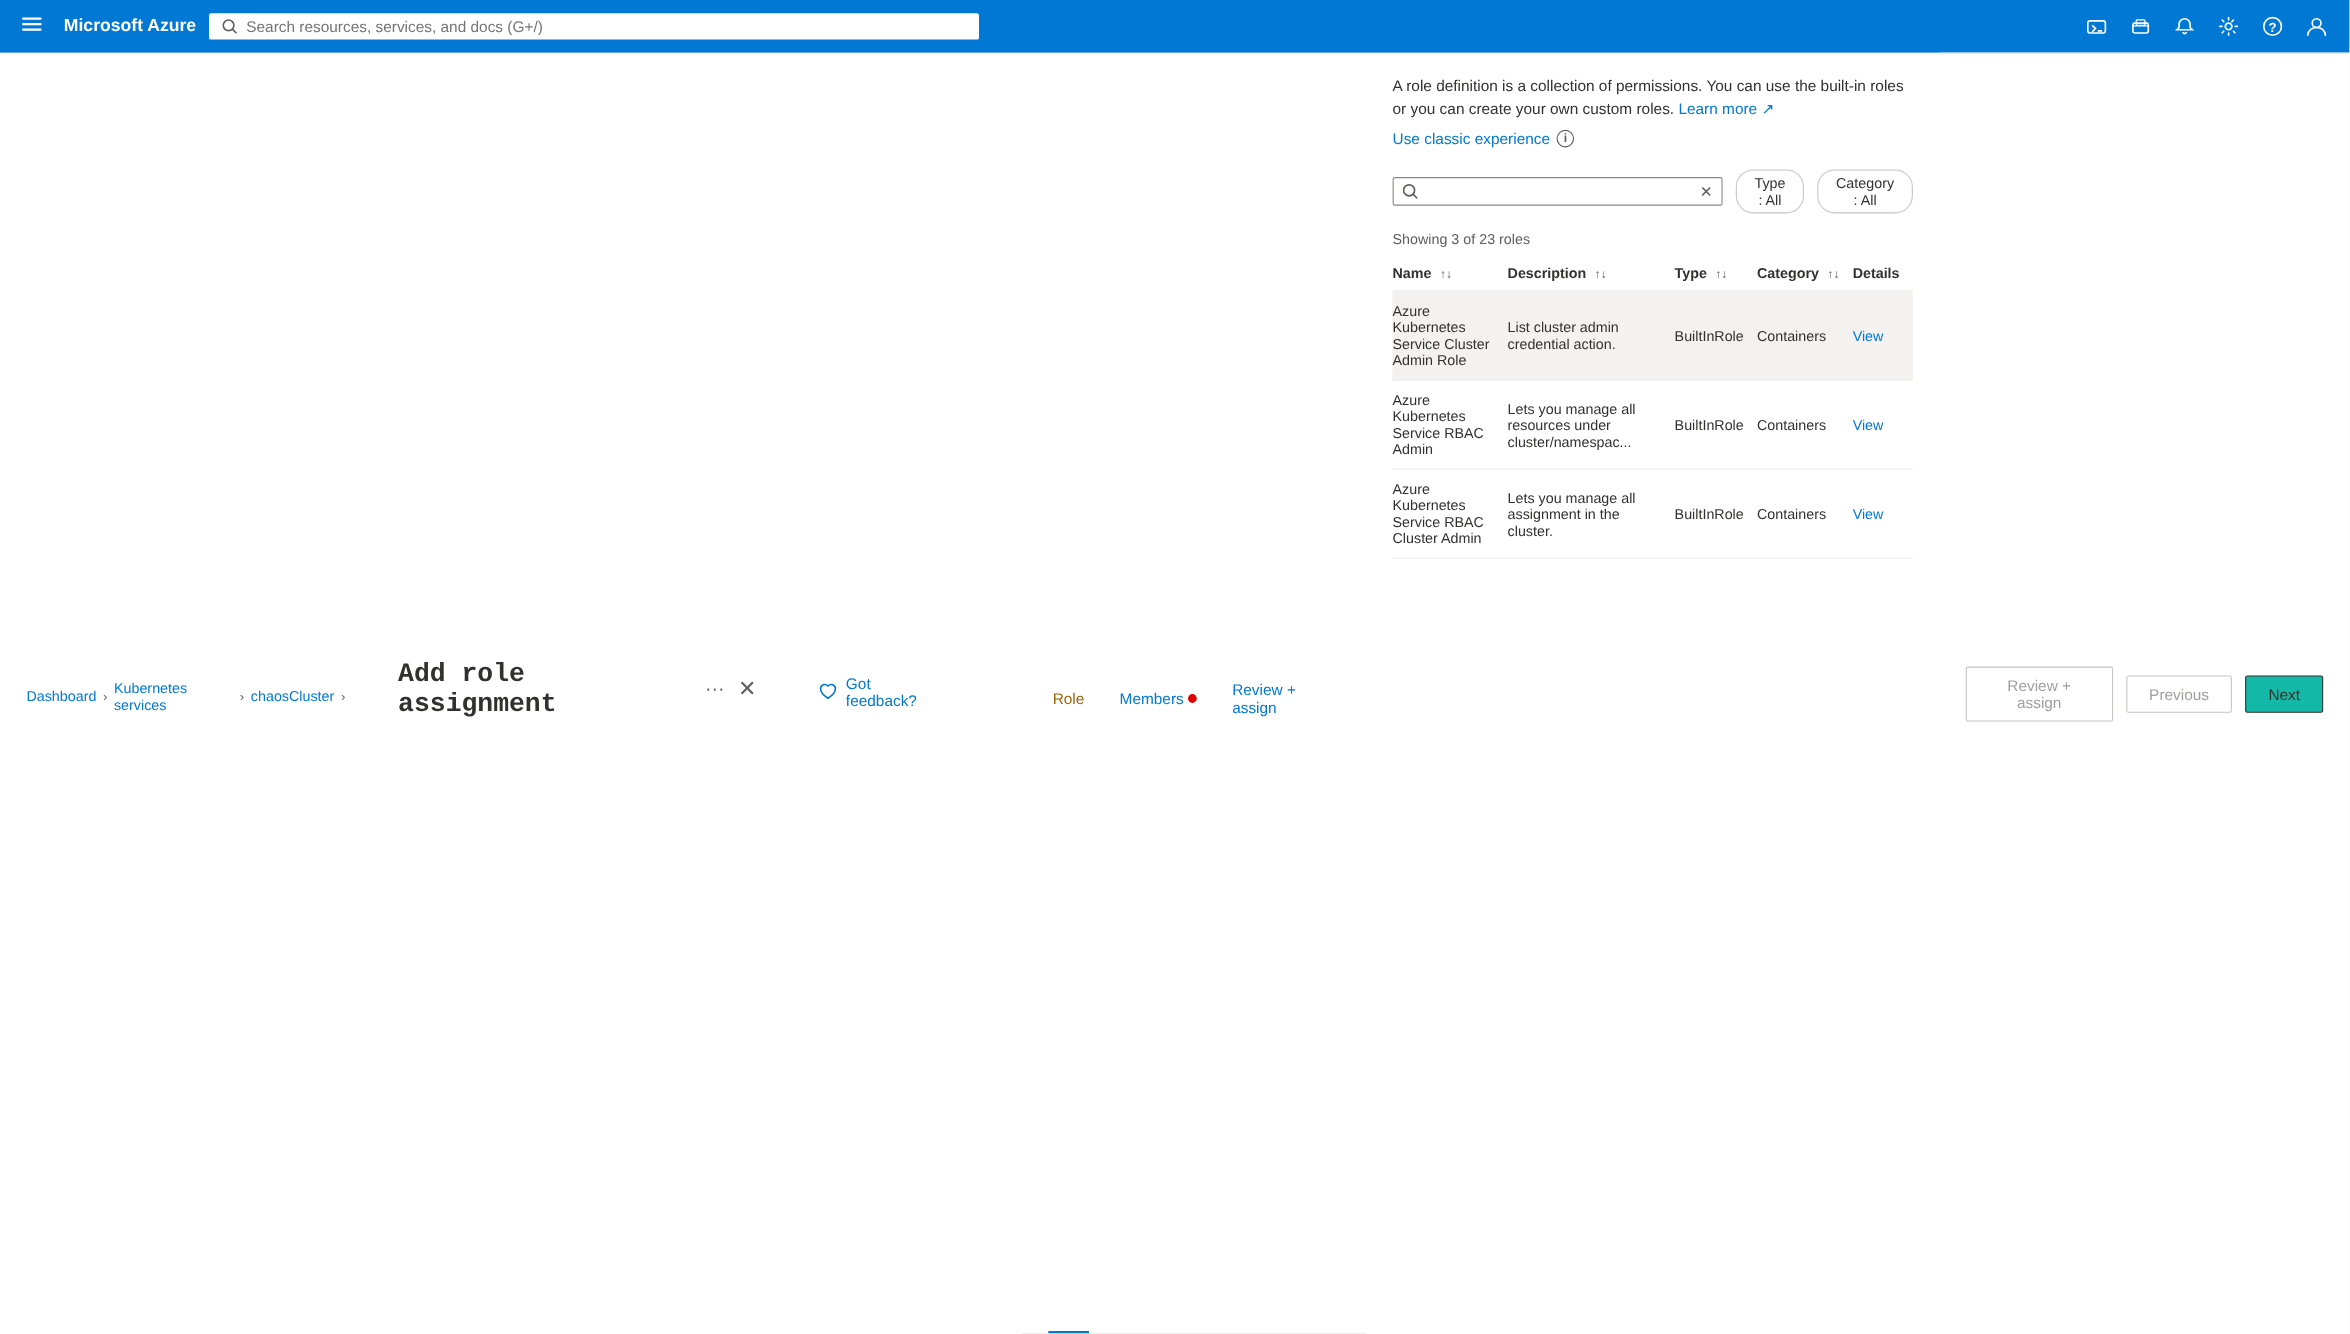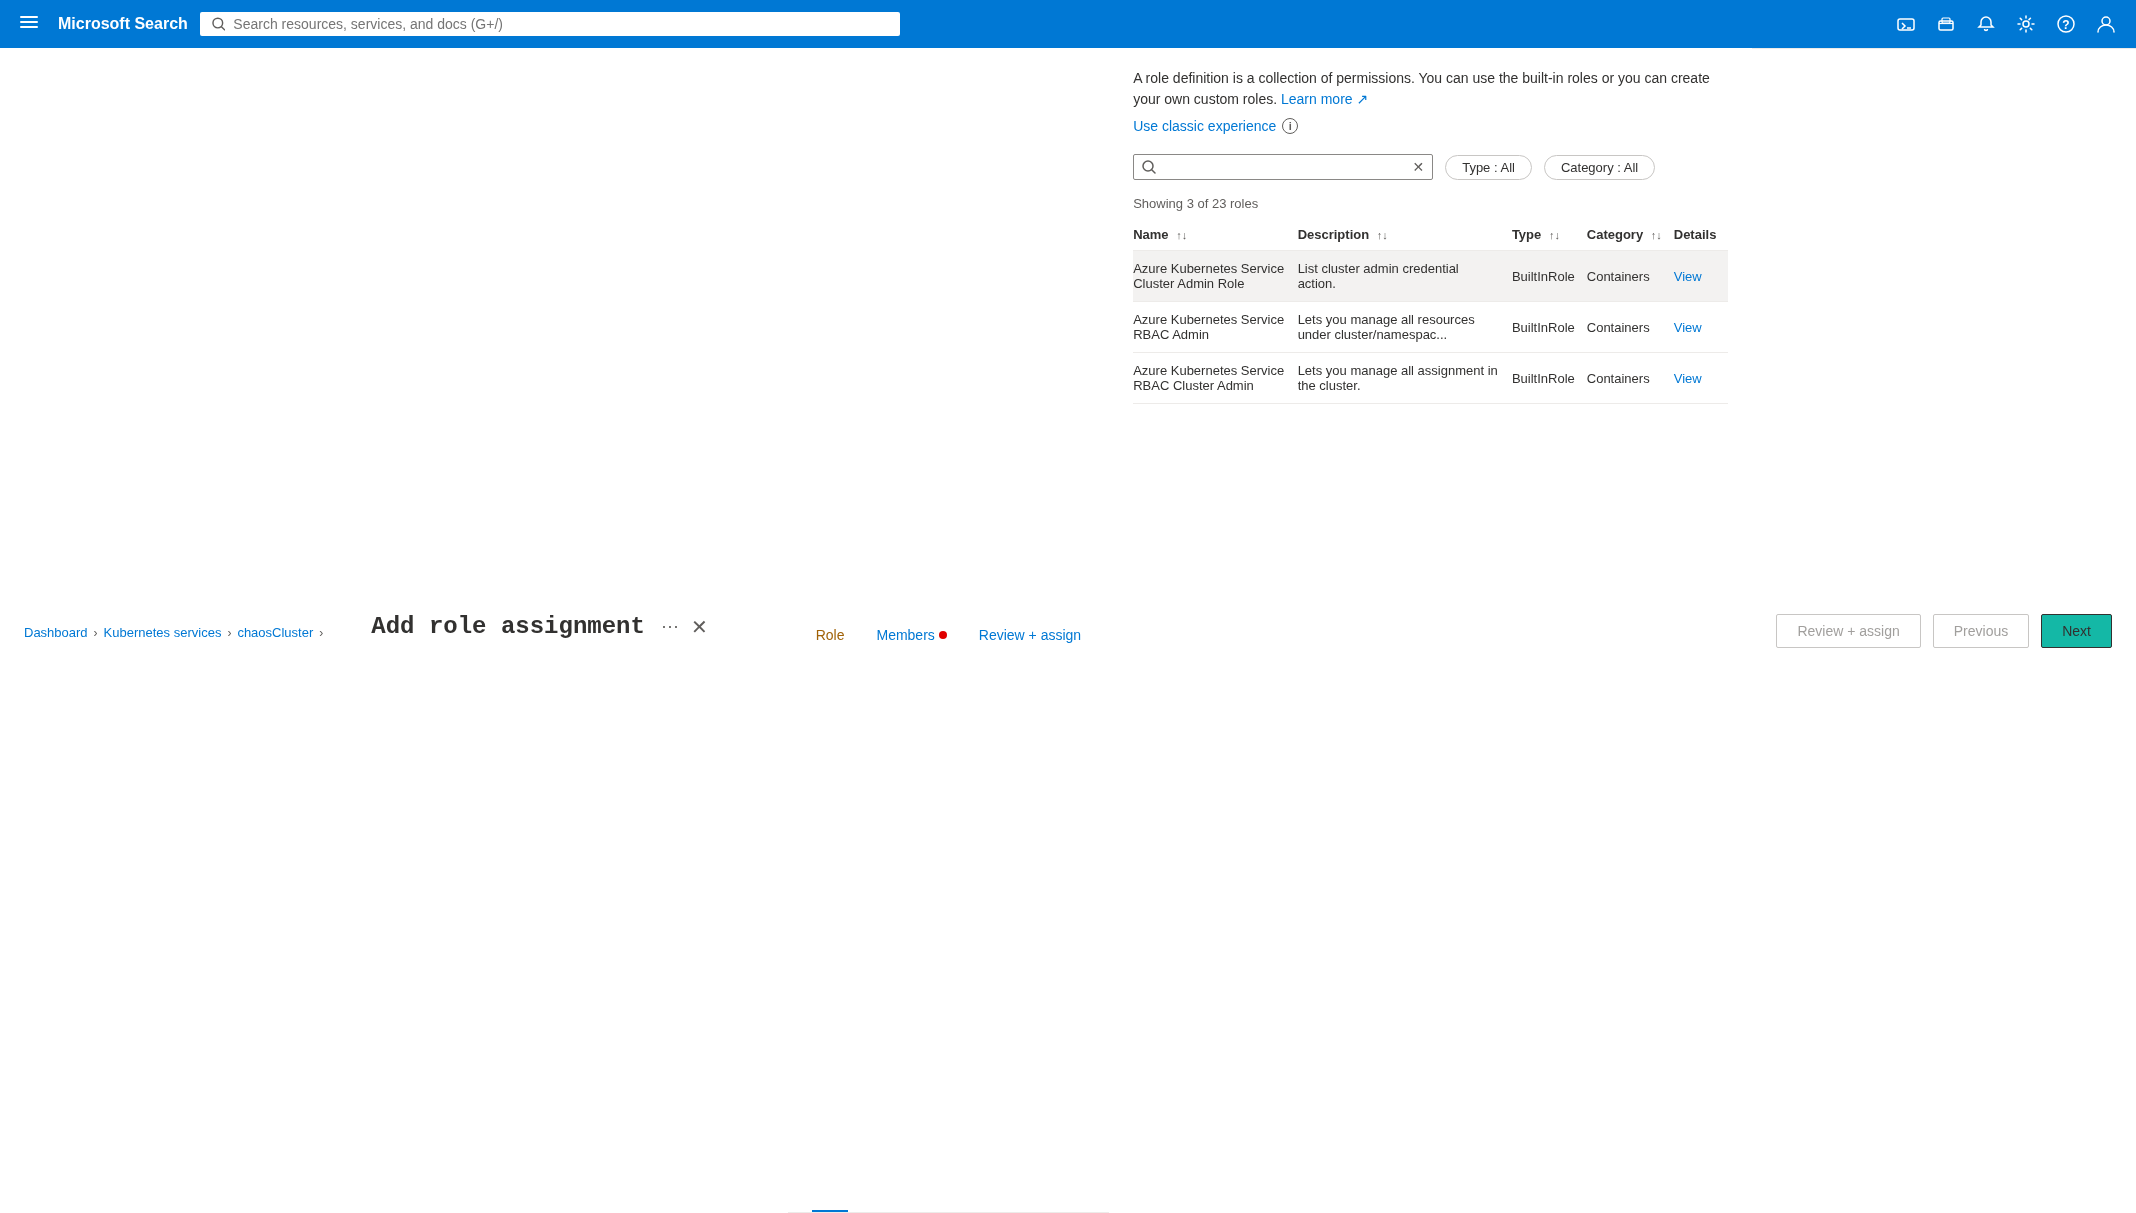--- a/index.html
+++ b/index.html
@@ -319,21 +319,21 @@
 <body>
 
 <nav class="topnav">
   <div class="topnav-hamburger">
     <svg width="18" height="18" viewBox="0 0 18 18" fill="white">
       <rect y="3" width="18" height="2" rx="1"></rect>
       <rect y="8" width="18" height="2" rx="1"></rect>
       <rect y="13" width="18" height="2" rx="1"></rect>
     </svg>
   </div>
-  <span class="topnav-brand">Microsoft Search</span>
+  <span class="topnav-brand">Microsoft Azure</span>
   <div class="topnav-search">
     <svg width="14" height="14" viewBox="0 0 14 14" fill="none">
       <circle cx="6" cy="6" r="5" stroke="#605e5c" stroke-width="1.5"></circle>
       <line x1="10" y1="10" x2="13" y2="13" stroke="#605e5c" stroke-width="1.5" stroke-linecap="round"></line>
     </svg>
     <input type="text" placeholder="Search resources, services, and docs (G+/)" style="">
   </div>
   <div class="topnav-icons">
     <div class="topnav-icon-btn" title="Cloud Shell">
       <svg width="20" height="20" viewBox="0 0 20 20" fill="white">
@@ -388,20 +388,26 @@
   </div>
 
   <div class="page-header">
     <div class="page-header-left">
       <h1 class="page-title">Add role assignment</h1>
       <span class="page-header-more">···</span>
     </div>
     <span class="close-btn">✕</span>
   </div>
 
+  <div class="feedback-bar">
+    <svg width="18" height="18" viewBox="0 0 18 18" fill="none">
+      <path d="M9 15S2 10.5 2 6a4 4 0 0 1 7-2.6A4 4 0 0 1 16 6c0 4.5-7 9-7 9z" stroke="#0078d4" stroke-width="1.5" fill="none"></path>
+    </svg>
+    <span>Got feedback?</span>
+  </div>
 
   <hr class="divider">
 
   <div class="tabs">
     <div class="tab active">
       <span>Role</span>
     </div>
     <div class="tab">
       <span>Members</span>
       <span class="tab-dot"></span>

